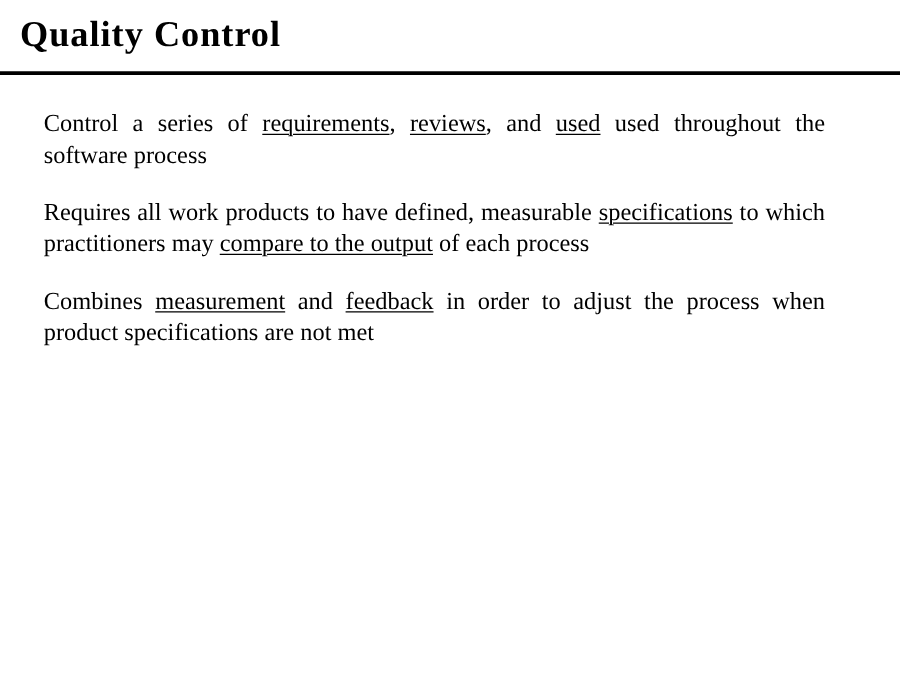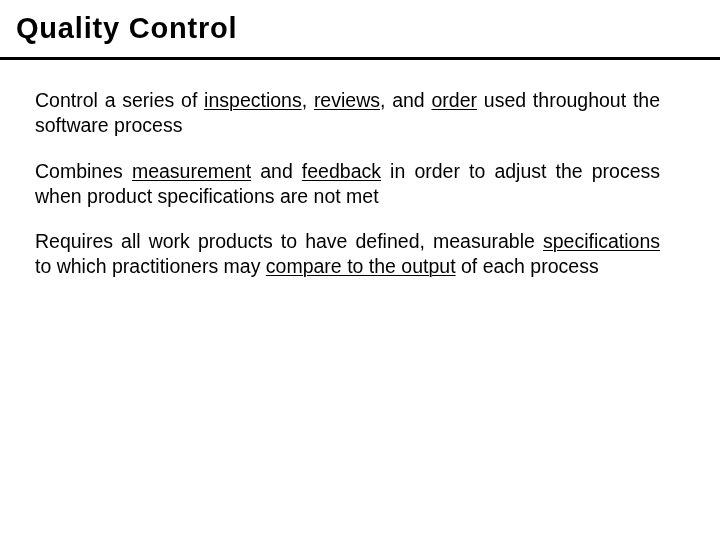--- a/index.html
+++ b/index.html
@@ -13,20 +13,21 @@
     overflow: hidden;
     font-family: "Liberation Sans", sans-serif;
     color: #000000;
     -webkit-font-smoothing: none;
   }
   .slide {
     position: relative;
     width: 720px;
     height: 540px;
     background: #ffffff;
+    font-family: Liberation Serif, serif;
   }
   
   .slide-title {
     position: absolute;
     left: 16px;
     top: 12px;
     font-size: 29px;
     font-weight: bold;
     letter-spacing: 0.8px;
     line-height: 1.15;
@@ -70,18 +71,18 @@
 </head>
 <body style="background: rgb(255, 255, 255);">
 
 <div class="slide" style="background: rgb(255, 255, 255); color: rgb(0, 0, 0);">
 
   <div class="slide-title">Quality Control</div>
 
   <div class="title-rule" style="background: rgb(0, 0, 0);"></div>
 
   <div class="body-block">
-    <p class="para p1"><span>Control a series of </span><span class="u">inspections</span><span>, </span><span class="u">reviews</span><span>, and </span><span class="u">order</span><span> used throughout the software process</span></p>
+    <p class="para p1"><span>Control a series of </span><span class="u">requirements</span><span>, </span><span class="u">reviews</span><span>, and </span><span class="u">used</span><span> used throughout the software process</span></p>
+    <p class="para p5"><span>Requires all work products to have defined, measurable </span><span class="u">specifications</span><span> to which practitioners may </span><span class="u">compare to the output</span><span> of each process</span></p>
     <p class="para p4"><span>Combines </span><span class="u">measurement</span><span> and </span><span class="u">feedback</span><span> in order to adjust the process when product specifications are not met</span></p>
-    <p class="para p5"><span>Requires all work products to have defined, measurable </span><span class="u">specifications</span><span> to which practitioners may </span><span class="u">compare to the output</span><span> of each process</span></p>
   </div>
 
 </div>
 
 </body></html>

